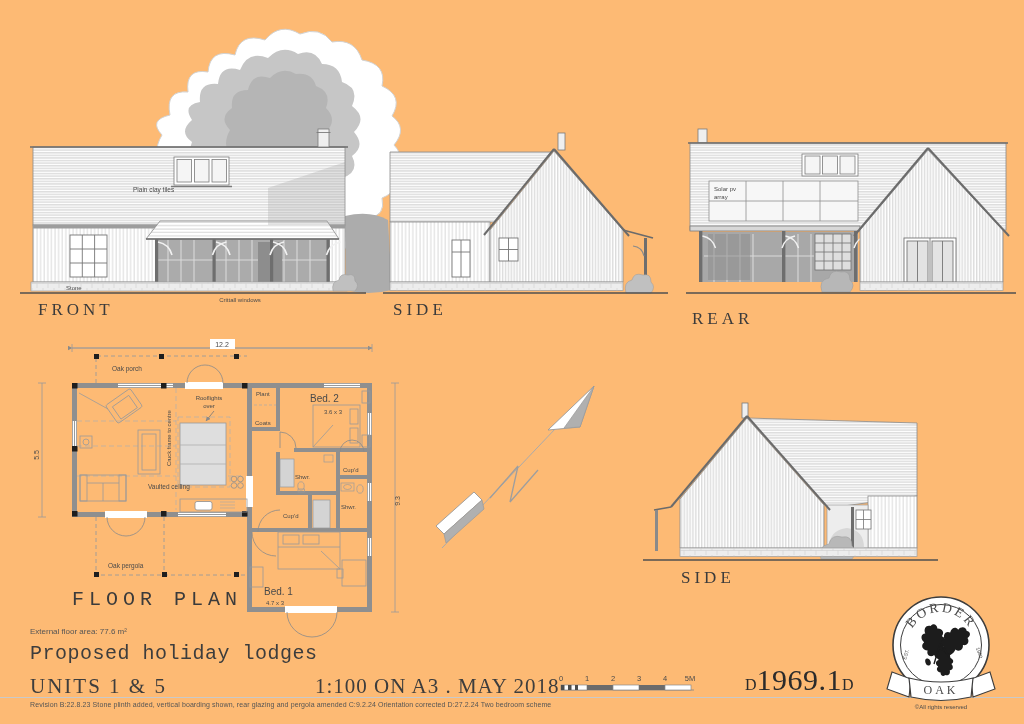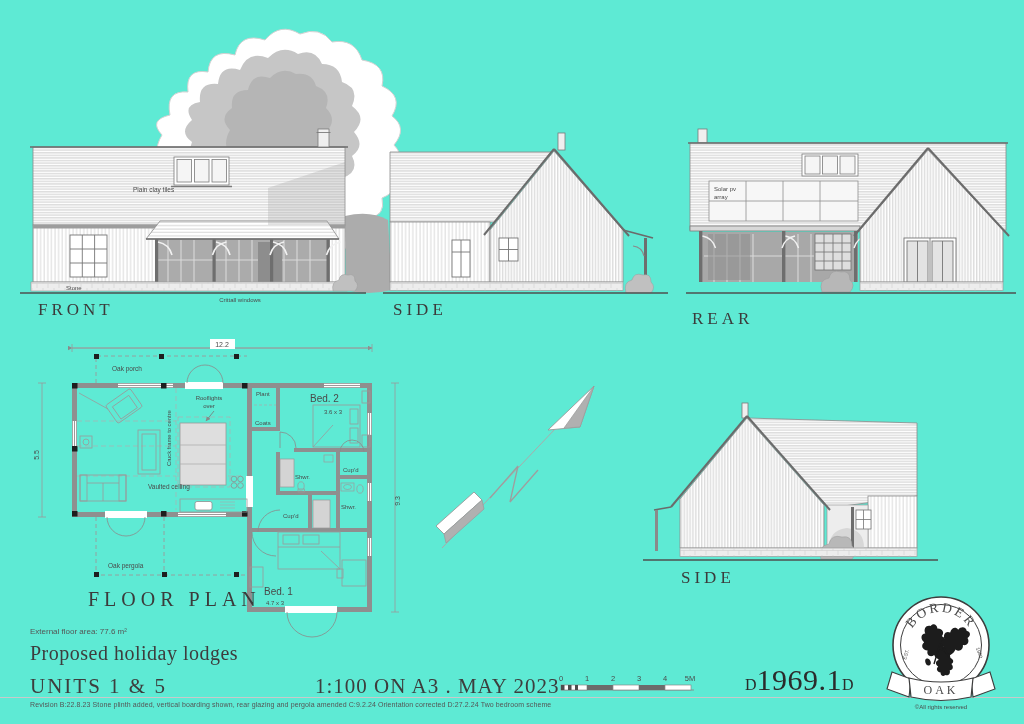--- a/index.html
+++ b/index.html
@@ -1,23 +1,23 @@
 <!DOCTYPE html>
 <html><head>
 <meta charset="utf-8">
 <style>
   html,body{margin:0;padding:0;background:#e8e8e8;}
-  .sheet{position:relative;width:1024px;height:724px;background:#5eead4;overflow:hidden;
+  .sheet{position:relative;width:1024px;height:724px;background:#fdba74;overflow:hidden;
          font-family:"Liberation Sans","DejaVu Sans",sans-serif;}
   .abs{position:absolute;}
   .elev-title{font-family:"Liberation Serif","DejaVu Serif",serif;color:#3b3b3b;
               font-size:17px;letter-spacing:4px;}
-  .plan-title{font-family:Liberation Serif, serif;color:#3b3b3b;
-              font-size:20px;letter-spacing:5px;margin-left:16px;}
-  .proj-title{font-family:Liberation Serif, serif;color:#3d3d3d;
+  .plan-title{font-family:Liberation Mono, monospace;color:#3b3b3b;
+              font-size:20px;letter-spacing:5px;}
+  .proj-title{font-family:Liberation Mono, monospace;color:#3d3d3d;
               font-size:20px;letter-spacing:0.5px;}
   .units{font-family:"Liberation Serif","DejaVu Serif",serif;color:#3d3d3d;
          font-size:21px;letter-spacing:2px;text-align:center;}
   .scaledate{font-family:"Liberation Serif","DejaVu Serif",serif;color:#3d3d3d;
              font-size:21px;letter-spacing:1px;}
   .floorarea{font-size:8px;color:#555;}
   .revision{font-size:7px;color:#555;letter-spacing:0.1px;white-space:nowrap;}
   .rule{height:1px;background:#c9c9c9;}
   .dwgno{font-family:"Liberation Serif","DejaVu Serif",serif;color:#2b2b2b;display:flex;align-items:baseline;}
   .dwgno .sm{font-size:16px;}
@@ -517,21 +517,21 @@
     <path d="M178,166 q-4,-13 8,-15 q2,-10 13,-7 q10,-2 10,9 q7,5 0,13 Z" fill="#b8b8b8" stroke="#9a9a9a" stroke-width="0.5"></path>
     <rect x="37" y="155" width="237" height="8.5" fill="#ededed" stroke="#9a9a9a" stroke-width="0.7"></rect>
     <rect x="37" y="155" width="237" height="8.5" fill="url(#stone)"></rect>
     <line x1="0" y1="167" x2="295" y2="167" stroke="#4f4f4f" stroke-width="1.3"></line>
   </svg>
   <div class="abs elev-title" style="left:681px;top:568px">SIDE</div>
 
   <div class="abs floorarea" style="left:30px;top:627px">External floor area: 77.6 m²</div>
   <div class="abs proj-title" style="left:30px;top:642px">Proposed holiday lodges</div>
   <div class="abs units" style="left:30px;top:674px">UNITS 1 &amp; 5</div>
-  <div class="abs scaledate" style="left:315px;top:674px">1:100 ON A3 . MAY 2023</div>
+  <div class="abs scaledate" style="left:315px;top:674px">1:100 ON A3 . MAY 2018</div>
   <div class="abs rule" style="left:0;top:697px;width:1024px"></div>
   <div class="abs revision" style="left:30px;top:701px">Revision B:22.8.23 Stone plinth added, vertical boarding shown, rear glazing and pergola amended  C:9.2.24 Orientation corrected  D:27.2.24 Two bedroom scheme</div>
 
   <svg class="abs" style="left:553px;top:670px" width="155" height="28">
     <text x="8" y="11" font-size="7.5" text-anchor="middle">0</text>
     <text x="34" y="11" font-size="7.5" text-anchor="middle">1</text>
     <text x="60" y="11" font-size="7.5" text-anchor="middle">2</text>
     <text x="86" y="11" font-size="7.5" text-anchor="middle">3</text>
     <text x="112" y="11" font-size="7.5" text-anchor="middle">4</text>
     <text x="137" y="11" font-size="7.5" text-anchor="middle">5M</text>

